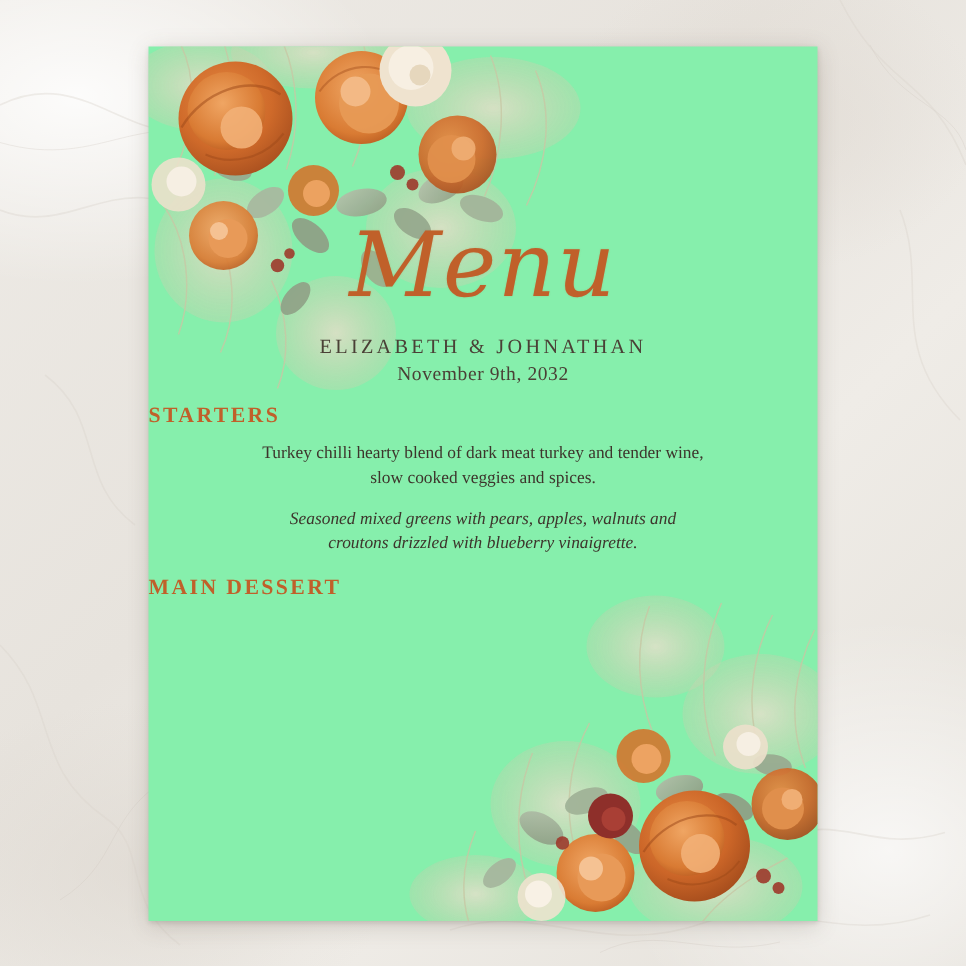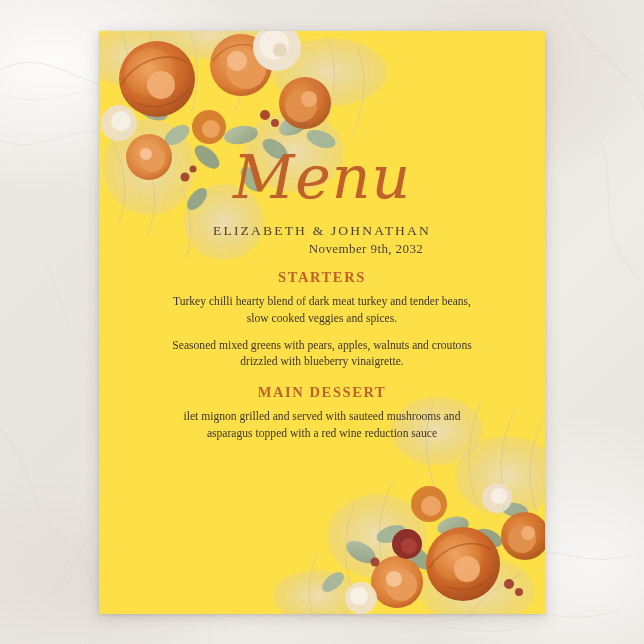--- a/index.html
+++ b/index.html
@@ -31,21 +31,21 @@
     opacity: 0.5;
   }
 
   
   .card {
     position: absolute;
     left: 99px;
     top: 31px;
     width: 446px;
     height: 583px;
-    background: #fde047;
+    background: #86efac;
     box-shadow: 0 3px 14px rgba(90,80,70,0.22), 0 1px 3px rgba(90,80,70,0.18);
     overflow: hidden;
   }
 
   
   .floral {
     position: absolute;
     pointer-events: none;
   }
 
@@ -87,49 +87,48 @@
   .date {
     position: absolute;
     top: 210px;
     left: 0;
     width: 446px;
     text-align: center;
     font-family: "Liberation Serif", serif;
     font-size: 13px;
     letter-spacing: 0.4px;
     color: #4a4036;
-    padding-left: 44px;
   }
 
   .sections {
     position: absolute;
     top: 238px;
     left: 0;
     width: 446px;
   }
   .section { margin-bottom: 13px; }
   .section-heading {
-    text-align: center;
+    text-align: left;
     font-family: "Liberation Serif", serif;
     font-size: 14.5px;
     font-weight: bold;
     letter-spacing: 1.6px;
     color: #c0602a;
     margin-bottom: 8px;
   }
   .item {
     text-align: center;
     font-family: "Liberation Serif", serif;
     font-size: 11.6px;
     line-height: 1.45;
     color: #3d352c;
     margin: 0 auto 10px auto;
     width: 300px;
   }
-  .item:last-child { margin-bottom: 0; }
+  .item:last-child { margin-bottom: 0; font-style: italic; }
 </style>
 </head>
 <body>
 
 <div class="backdrop">
   <svg class="veins" width="644" height="644" viewBox="0 0 644 644">
     <g stroke="#d9d3cb" stroke-width="1.1" fill="none" opacity="0.75">
       <path d="M0,70 C60,40 90,110 150,80 C200,55 230,120 290,95"></path>
       <path d="M0,140 C50,160 80,105 140,150 C190,190 210,140 260,175"></path>
       <path d="M560,0 C590,60 620,50 644,110"></path>
@@ -347,25 +346,24 @@
 
   <div class="content">
     <div class="menu-title">Menu</div>
     <div class="couple">ELIZABETH &amp; JOHNATHAN</div>
     <div class="date">November 9th, 2032</div>
 
     <div class="sections">
 
       <div class="section">
         <div class="section-heading">STARTERS</div>
-        <div class="item">Turkey chilli hearty blend of dark meat turkey and tender beans, slow cooked veggies and spices.</div>
+        <div class="item">Turkey chilli hearty blend of dark meat turkey and tender wine, slow cooked veggies and spices.</div>
         <div class="item">Seasoned mixed greens with pears, apples, walnuts and croutons drizzled with blueberry vinaigrette.</div>
       </div>
 
       <div class="section">
         <div class="section-heading">MAIN DESSERT</div>
-        <div class="item">ilet mignon grilled and served with sauteed  mushrooms and asparagus topped with a red wine reduction sauce</div>
       </div>
 
 
     </div>
   </div>
 </div>
 
 </body></html>

